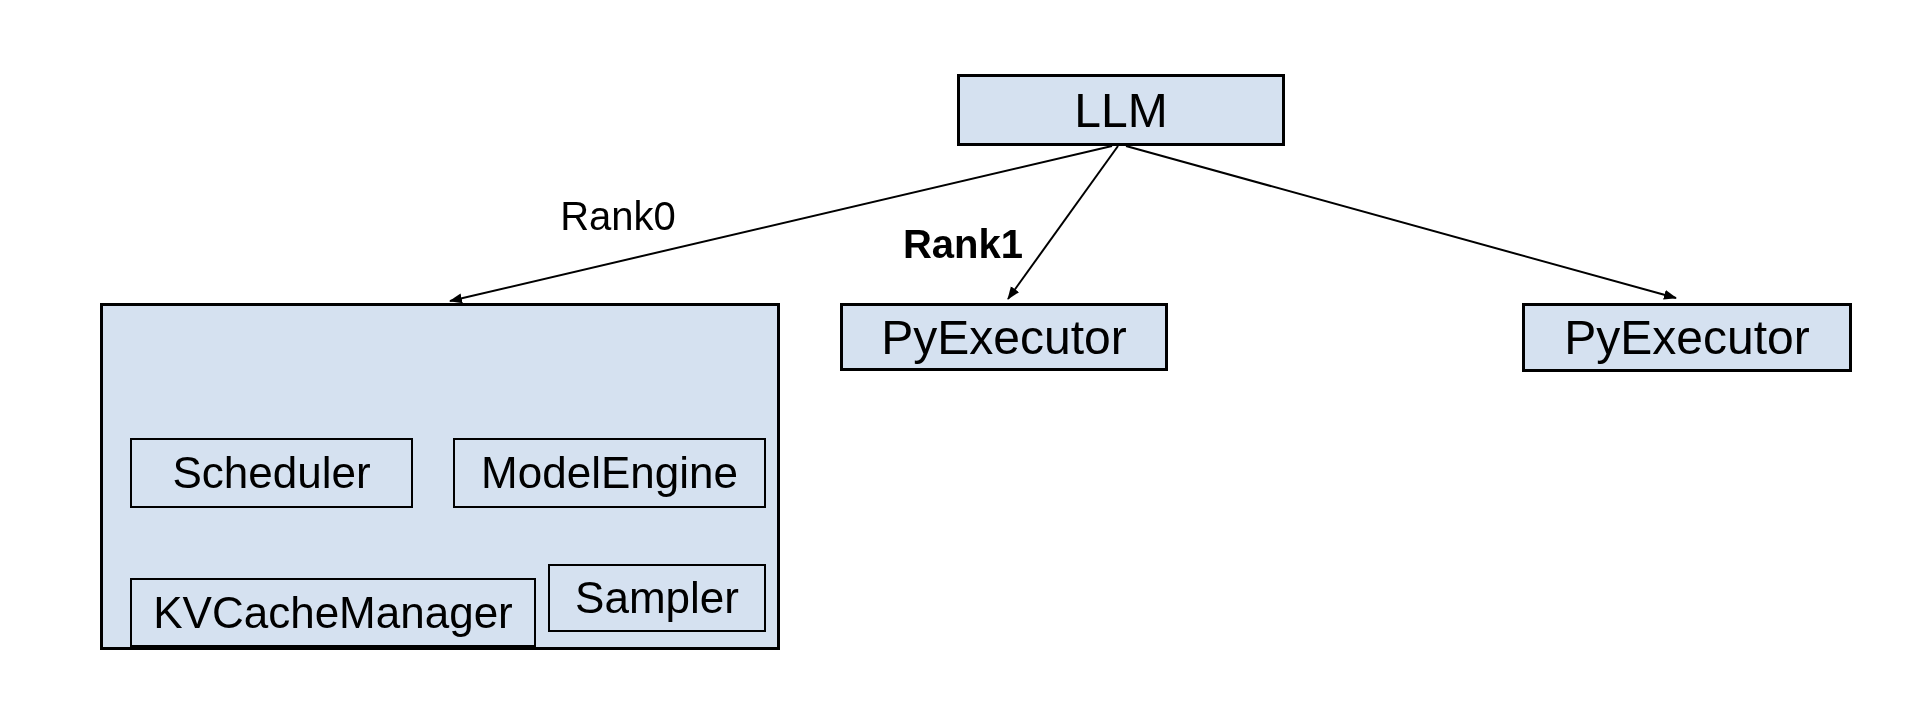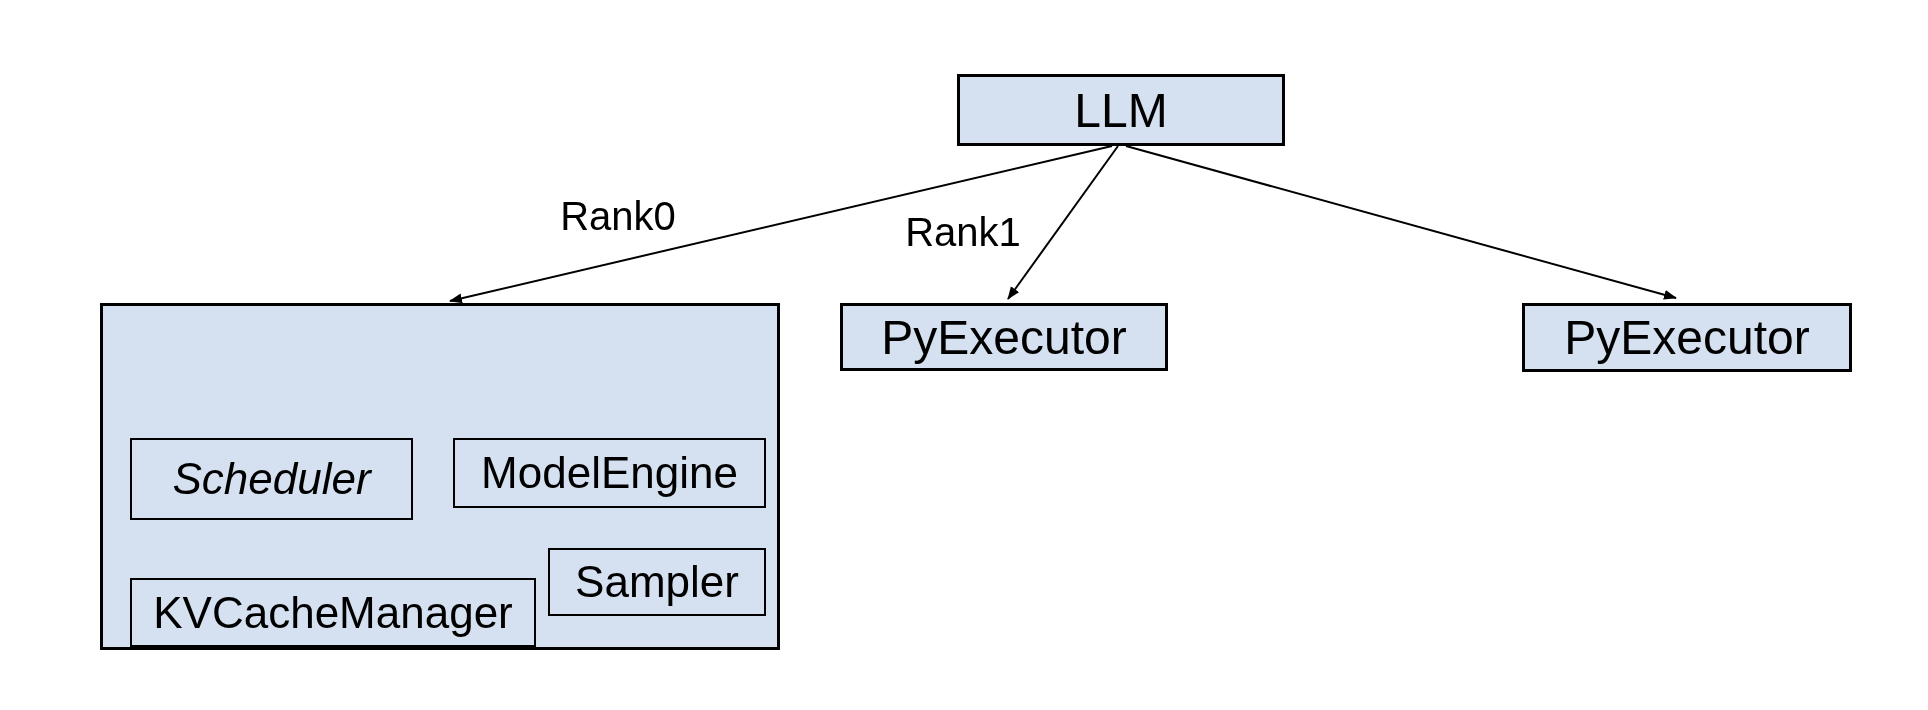--- a/index.html
+++ b/index.html
@@ -71,27 +71,27 @@
     white-space: nowrap;
     color: var(--text);
   }
 
   
   #box-llm        { left: 957px;  top: 74px;  width: 328px; height: 72px; }
   #box-worker0    { left: 100px;  top: 303px; width: 680px; height: 347px; }
   #box-worker1    { left: 840px;  top: 303px; width: 328px; height: 68px; }
   #box-worker2    { left: 1522px; top: 303px; width: 330px; height: 69px; }
 
-  #comp-scheduler      { left: 27px;  top: 132px; width: 283px; height: 82px; font-style: italic; }
+  #comp-scheduler      { left: 27px;  top: 132px; width: 283px; height: 70px; }
   #comp-modelengine    { left: 350px; top: 132px; width: 313px; height: 70px; }
   #comp-kvcachemanager { left: 27px;  top: 241px; width: 406px; height: 69px; margin-top: 31px; }
-  #comp-sampler        { left: 445px; top: 242px; width: 218px; height: 68px; justify-content: center; }
+  #comp-sampler        { left: 445px; top: 258px; width: 218px; height: 68px; justify-content: center; }
 
   #label-rank0  { left: 618px;  top: 216px; }
-  #label-rank1  { left: 963px;  top: 232px; }
+  #label-rank1  { left: 963px;  top: 244px; font-weight: bold; }
   #label-rankn1 { left: 1538px; top: 236px; }
 </style>
 </head>
 <body>
 
 <div class="stage">
 
   <svg class="edges-svg" viewBox="0 0 1928 710" xmlns="http://www.w3.org/2000/svg">
     <defs>
       <marker id="arrowhead" markerUnits="userSpaceOnUse" markerWidth="16" markerHeight="14" refX="12" refY="5" orient="auto">

